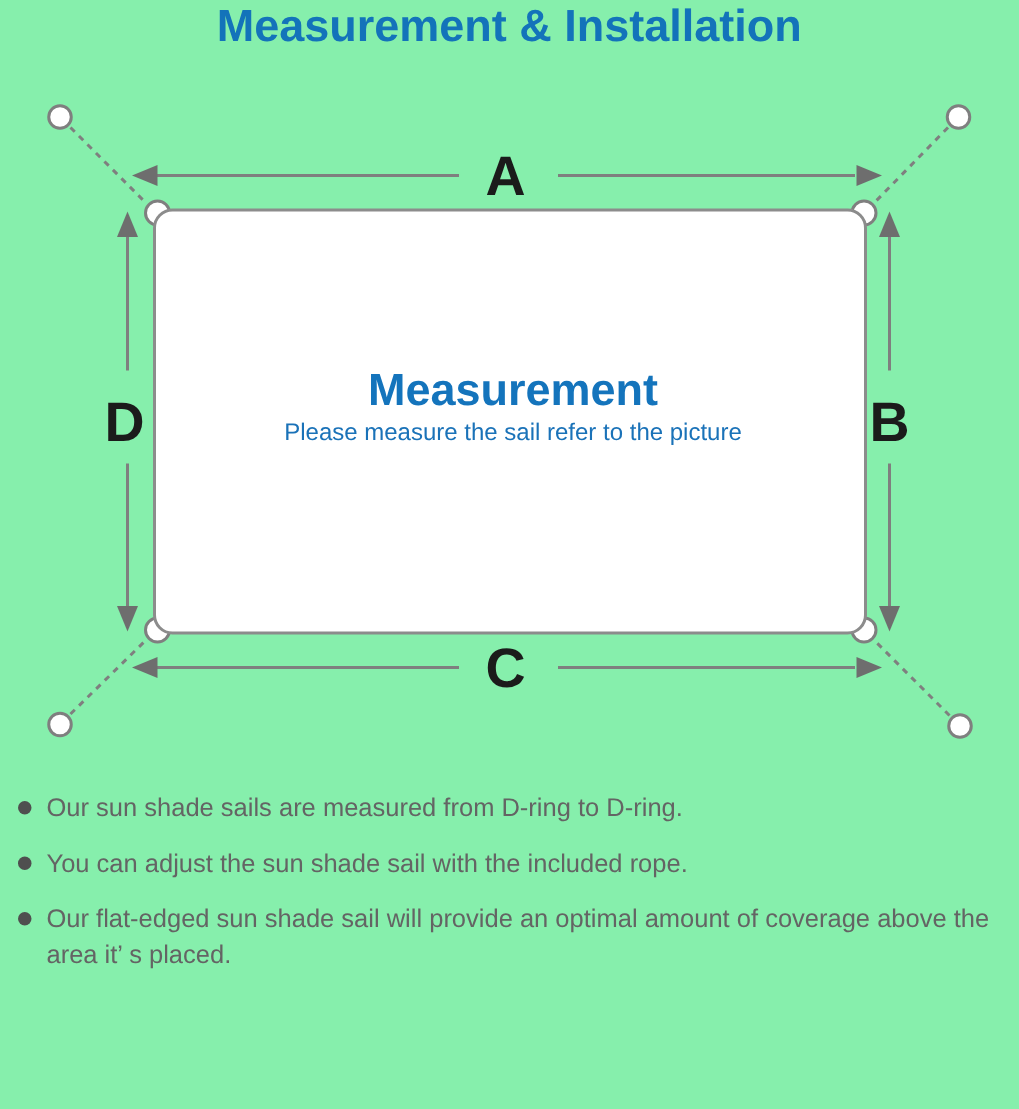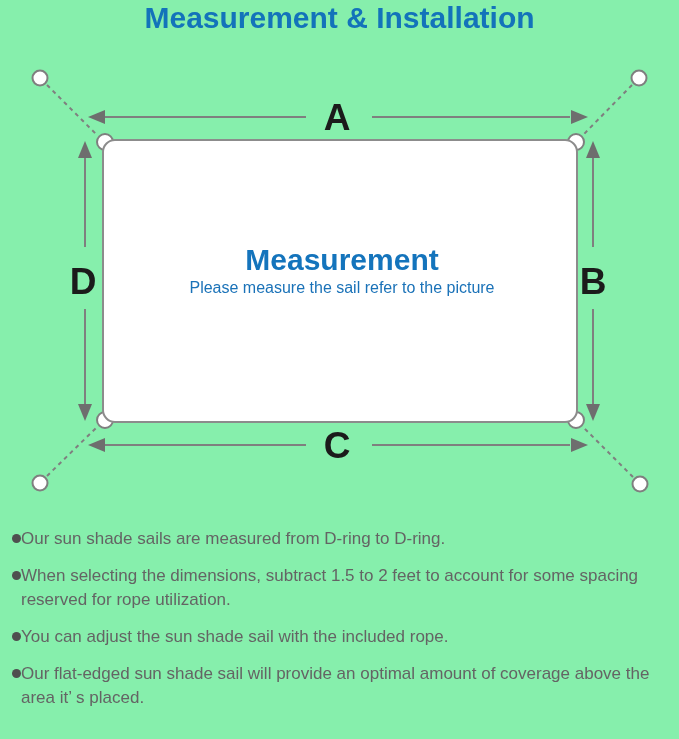--- a/index.html
+++ b/index.html
@@ -18,21 +18,21 @@
   .center-title { font-size:30px; font-weight:bold; fill:#1474bc; text-anchor:middle; }
   .center-sub   { font-size:16px; fill:#1a72b8; text-anchor:middle; }
 
   .line-gray   { stroke:#7f7f7f; stroke-width:2; fill:none; }
   .dash-gray   { stroke:#7f7f7f; stroke-width:2; fill:none; stroke-dasharray:4,4; }
   .ring        { stroke:#7f7f7f; stroke-width:2; fill:#ffffff; }
   .sail        { stroke:#8c8c8c; stroke-width:2; fill:#ffffff; }
   .arrowhead   { fill:#6e6e6e; stroke:none; }
 
   .notes { position:absolute; top:527px; left:12px; width:658px; list-style:none; margin:0; padding:0; }
-  .note  { display:flex; margin-bottom:13px; }
+  .note  { display:flex; gap:10px; margin-bottom:13px; }
   .note-dot  { flex:0 0 auto; width:9px; height:9px; border-radius:50%; background:#4f4f4f; margin-top:7px; }
   .note-text { color:#646464; font-size:17px; line-height:24px; }
 </style>
 </head>
 <body>
 
 <div class="page">
 
   <h1 class="page-title">Measurement &amp; Installation</h1>
 
@@ -91,24 +91,20 @@
     <text class="center-sub" x="342" y="293">Please measure the sail refer to the picture</text>
   </svg>
 
   <ul class="notes">
     <li class="note">
       <span class="note-dot"></span>
       <span class="note-text">Our sun shade sails are measured from D-ring to D-ring.</span>
     </li>
     <li class="note">
       <span class="note-dot"></span>
-      <span class="note-text">When selecting the dimensions, subtract 1.5 to 2 feet to account for some spacing reserved for rope utilization.</span>
-    </li>
-    <li class="note">
-      <span class="note-dot"></span>
       <span class="note-text">You can adjust the sun shade sail with the included rope.</span>
     </li>
     <li class="note">
       <span class="note-dot"></span>
       <span class="note-text">Our flat-edged sun shade sail will provide an optimal amount of coverage above the area it’ s placed.</span>
     </li>
   </ul>
 
 </div>
 

